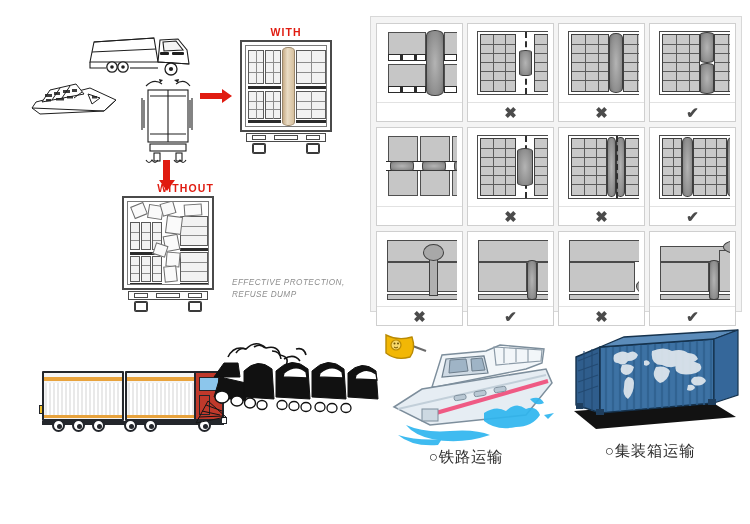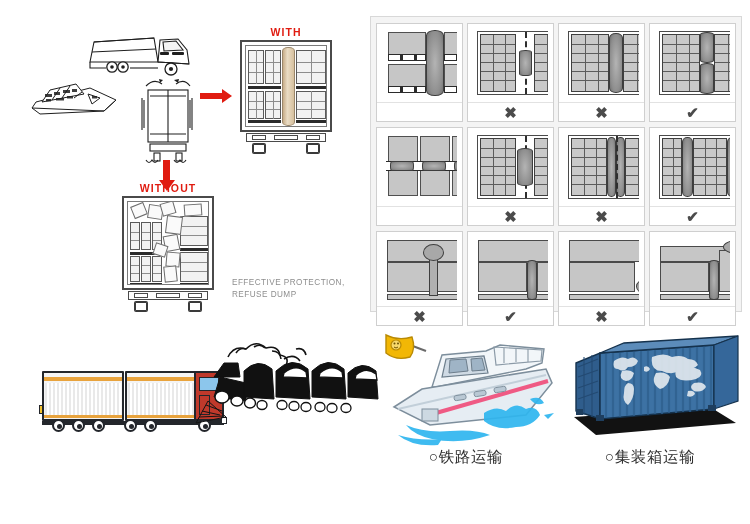--- a/index.html
+++ b/index.html
@@ -24,20 +24,21 @@
     text-align:center;
     white-space:nowrap;
   }
   .gray-note {
     color:#8e8e8e;
     font-size:8.2px;
     letter-spacing:.45px;
     line-height:12px;
     font-family:"Liberation Sans", sans-serif;
     white-space:nowrap;
+    font-style:italic;
   }
 
   
   .lineart-truck { position:absolute; left:86px; top:28px; width:120px; height:58px; }
   .lineart-barge { position:absolute; left:30px; top:78px; width:88px; height:46px; }
 
   
   .trailer { position:absolute; }
   .pallet {
     position:absolute; background:#f2f2f2; border:1px solid #5a5a5a;
@@ -264,21 +265,21 @@
       <div style="position:absolute;left:12px;top:95px;width:14px;height:5px;border:1px solid #4a4a4a;background:#fff;"></div>
       <div style="position:absolute;left:66px;top:95px;width:14px;height:5px;border:1px solid #4a4a4a;background:#fff;"></div>
       <div class="wheel" style="left:12px;top:103px;width:14px;height:11px;">
           <i></i>
         </div>
       <div class="wheel" style="left:66px;top:103px;width:14px;height:11px;">
           <i></i>
         </div>
     </div>
 
-    <div class="red-label" style="position:absolute;left:122px;top:182px;width:92px;">WITHOUT</div>
+    <div class="red-label" style="position:absolute;left:122px;top:182px;width:92px;text-align:right;">WITHOUT</div>
 
     <div class="trailer" style="left:122px;top:196px;width:92px;height:116px;">
       <div style="position:absolute;left:0;top:0;width:92px;height:94px;border:2px solid #4a4a4a;background:#fff;"></div>
       <div style="position:absolute;left:5px;top:5px;width:82px;height:84px;border:1px solid #7a7a7a;overflow:hidden;">
 
         <div class="pallet" style="left:2px;top:20px;width:10px;height:28px;"></div>
         <div class="pallet" style="left:13px;top:20px;width:10px;height:28px;"></div>
         <div class="pallet" style="left:24px;top:20px;width:10px;height:28px;"></div>
         <div class="darkbar" style="left:2px;top:50px;width:32px;"></div>
         <div class="pallet" style="left:2px;top:54px;width:10px;height:26px;"></div>
@@ -696,21 +697,21 @@
             <path d="M30 96 q18 8 44 6 q26 -2 40 4 q-30 10 -58 4 q-18 -4 -26 -14 Z"></path>
             <path d="M154 70 q10 -4 14 4 q-8 4 -14 -4 Z"></path>
             <path d="M168 86 l10 -2 l-6 6 Z"></path>
             <path d="M22 106 q20 6 44 4 l-4 6 q-26 2 -40 -10 Z"></path>
           </g>
         </svg>
       </div>
       <div class="cap">○铁路运输</div>
     </div>
 
-    <div class="mode" style="left:560px;top:6px;width:180px;">
+    <div class="mode" style="left:560px;top:0;width:180px;">
       <div class="art" style="height:116px;">
         <svg viewBox="0 0 180 116" width="180" height="116">
 
           <path d="M14 86 L150 76 L176 92 L36 104 Z" fill="#121212"></path>
 
           <path d="M16 32 L40 22 L40 88 L16 80 Z" fill="#2f5d8c" stroke="#15324d" stroke-width="1.4"></path>
           <g stroke="#234a72" stroke-width="1.1" fill="none">
             <path d="M18 36 L38 28"></path>
               <path d="M18 46 L38 39"></path>
             <path d="M18 57 L38 50"></path>

